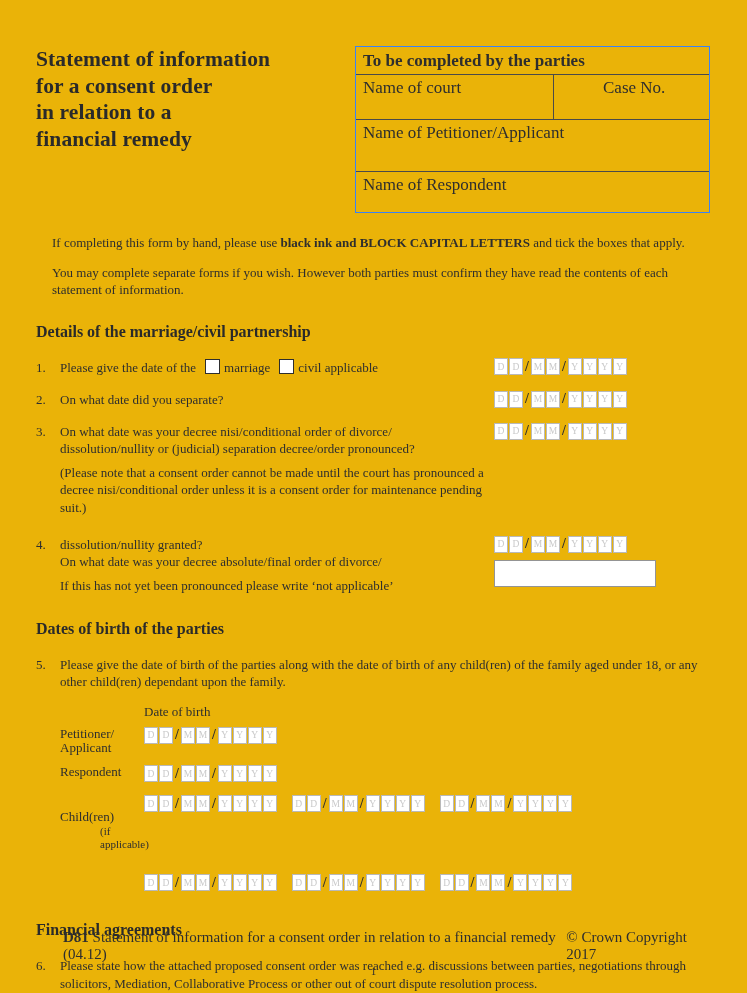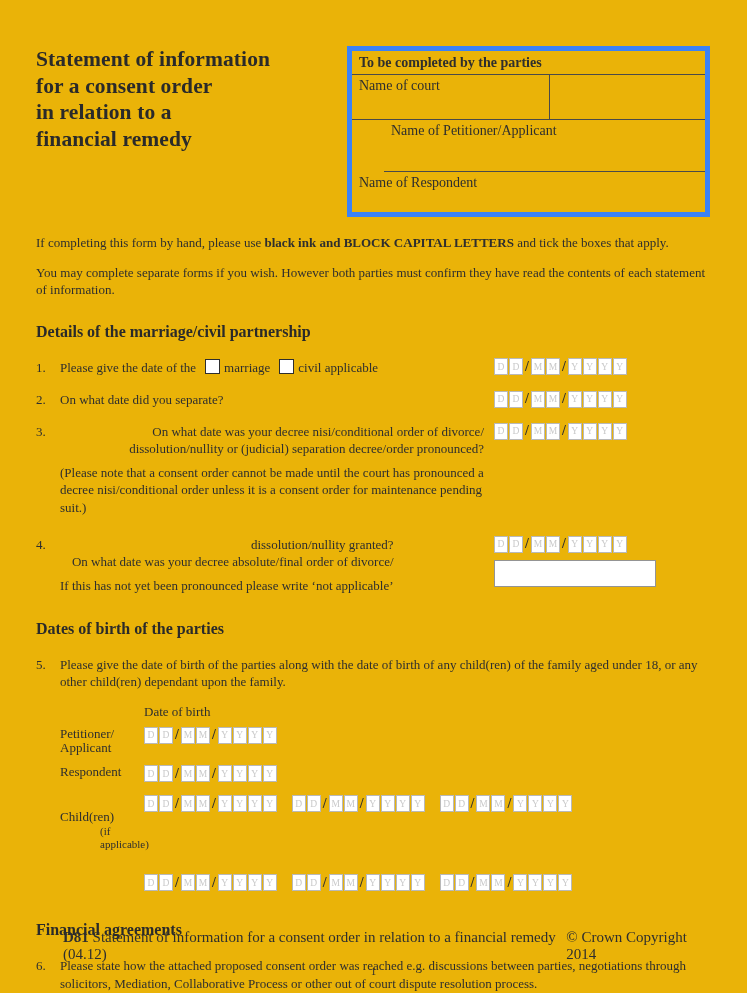--- a/index.html
+++ b/index.html
@@ -8,40 +8,40 @@
     font-family:Liberation Serif, serif; color:#2e2e2e; overflow:hidden;
   }
   .content { padding:46px 37px 0 36px; }
 
   
   .header-row { display:flex; justify-content:space-between; align-items:flex-start; margin-bottom:16px; min-height:172px; }
   .form-title {
     margin:0; font-size:21.5px; font-weight:bold; line-height:1.24;
     white-space:pre-line; color:#2a2a2a; letter-spacing:0.1px;
   }
-  .hdr-table { width:353px; border:5px solid #3b82f6; font-size:14px; flex:none; }
+  .hdr-table { width:353px; border:1px solid #3b82f6; font-size:17px; flex:none; }
   .ht-header { font-weight:bold; padding:4px 7px 3px; border-bottom:1px solid #4a4a4a; }
   .ht-split { display:flex; border-bottom:1px solid #4a4a4a;gap:42px; }
   .ht-court { width:198px; border-right:1px solid #4a4a4a; padding:3px 7px; min-height:44px; box-sizing:border-box; }
   .ht-case { flex:1; padding:3px 7px; }
-  .ht-pet { border-bottom:1px solid #4a4a4a; padding:3px 7px; min-height:52px; box-sizing:border-box;margin-left:32px; }
+  .ht-pet { border-bottom:1px solid #4a4a4a; padding:3px 7px; min-height:52px; box-sizing:border-box; }
   .ht-resp { padding:3px 7px; min-height:40px; box-sizing:border-box; }
 
   
-  .instr { font-size:13px; line-height:1.35; margin:0 0 12px; }
+  .instr { font-size:13px; line-height:1.35; margin:0 16px 12px; }
   .instr b { font-weight:bold; }
 
   
   .sec-heading { font-size:16px; font-weight:bold; margin:24px 0 18px; color:#2a2a2a; }
 
   
   .q { position:relative; display:flex; font-size:13px; line-height:1.32; margin-bottom:15px; }
   .qnum { width:24px; flex:none; }
   .qbody { max-width:432px; }
-  .qbody .line { display:block;text-align:right; }
+  .qbody .line { display:block; }
   .qwide { max-width:660px; }
   .qright { position:absolute; left:458px; top:-2px; }
   .qnote { margin-top:7px; display:block; }
 
   
   .dategroup { display:inline-flex; align-items:center; }
   .dcell {
     width:14px; height:17px; border:1px solid #b9b9b9; background:#fff;
     color:#c9c9c9; font-size:9.5px; display:flex; align-items:center; justify-content:center;
     margin-right:1px; box-sizing:border-box; flex:none;
@@ -81,20 +81,23 @@
       <h1 class="form-title">Statement of information
 for a consent order
 in relation to a
 financial remedy</h1>
       <div class="hdr-table">
         <div class="ht-header">To be completed by the parties</div>
         <div class="ht-split">
           <div class="ht-court">
             <span>Name of court</span>
           </div>
+          <div class="ht-case">
+            <span>Case No.</span>
+          </div>
         </div>
         <div class="ht-pet">
           <span>Name of Petitioner/Applicant</span>
         </div>
         <div class="ht-resp">
           <span>Name of Respondent</span>
         </div>
       </div>
     </div>
 
@@ -328,16 +331,16 @@
       <div class="qbody qwide">
         <span>Please state how the attached proposed consent order was reached e.g. discussions between parties, negotiations through solicitors, Mediation, Collaborative Process or other out of court dispute resolution process.</span>
         
       </div>
     </div>
 
   </div>
 
   <div class="footer">
     <span><b>D81</b><span> Statement of information for a consent order in relation to a financial remedy (04.12)</span></span>
-    <span>© Crown Copyright 2014</span>
+    <span>© Crown Copyright 2017</span>
   </div>
   <div class="pageno">1</div>
 </div>
 
 </body></html>

